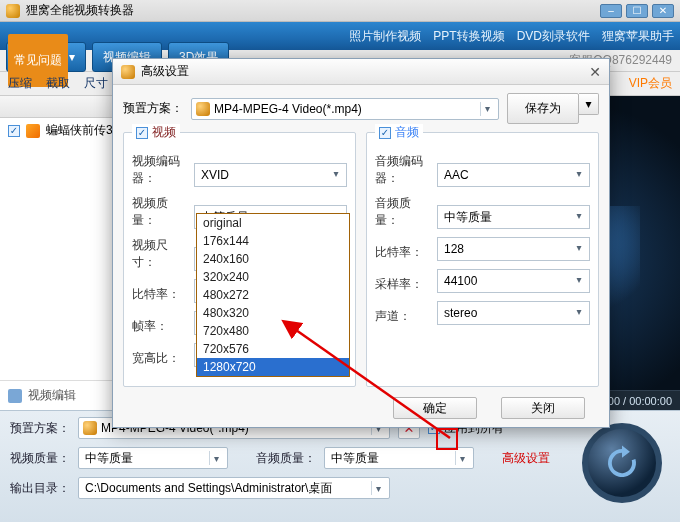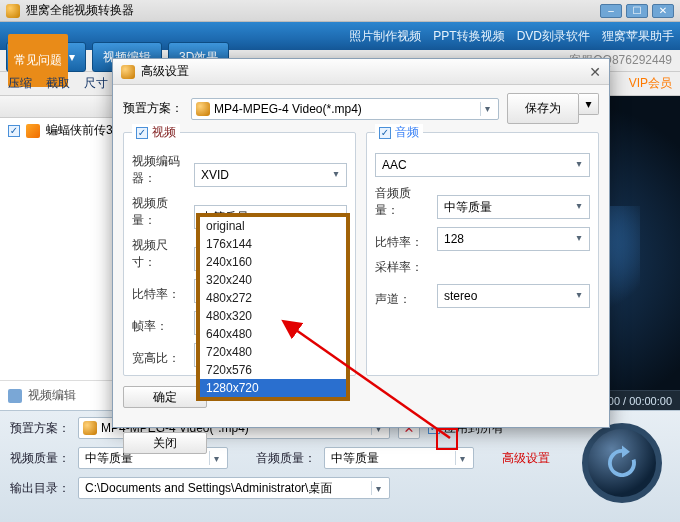--- a/index.html
+++ b/index.html
@@ -67,25 +67,25 @@
   .twocol { flex:1; display:flex; gap:10px;}
   .colbox { flex:1; border:1px solid #c8d2dc; background:#fff; border-radius:2px; padding:8px; display:flex; flex-direction:column; gap:8px; position:relative;}
   .colhdr { position:absolute; top:-9px; left:8px; background:#fff; padding:0 4px; display:flex; align-items:center; gap:4px;}
   .frow { display:flex; align-items:flex-end; gap:6px;}
   .flbl { width:56px; color:#333; text-align:left;}
   .fcombo { flex:1; height:24px; border:1px solid #b9c6d2; background:#fff; position:relative; display:flex; align-items:center; padding:0 6px;}
   .fcombo .car { position:absolute; right:2px; top:1px; width:16px; height:16px; display:flex; align-items:center; justify-content:center; color:#567;}
   .fcombo .car::after { content:"▾"; font-size:10px;}
 
   
-  .droplist { position:absolute; left:72px; top:80px; width:154px; background:#fff; border:4px solid #a16207; z-index:5;}
+  .droplist { position:absolute; left:72px; top:80px; width:154px; background:#fff; border:1px solid #a16207; z-index:5;}
   .droplist div { padding:2px 6px; cursor:pointer; color:#222;}
   .droplist div.sel { background:#2a6fcf; color:#fff;}
 
-  .mbtns { display:flex; justify-content:flex-end; gap:24px; padding:10px 14px 0 0;flex-direction:column;}
+  .mbtns { display:flex; justify-content:flex-end; gap:24px; padding:10px 14px 0 0;}
   .mbtn { width:84px; height:22px; background:linear-gradient(#fff,#e8e8e8); border:1px solid #b6b6b6; border-radius:2px; display:flex; align-items:center; justify-content:center; cursor:pointer;}
 
   
   .ann-svg { position:absolute; left:0; top:0; pointer-events:none; z-index:50;}
 </style>
 </head>
 <body>
 
 <div class="titlebar">
   <span class="appicon"></span>
@@ -261,34 +261,34 @@
             </div>
           </div>
 
         <div class="droplist">
           <div>original</div>
           <div>176x144</div>
           <div>240x160</div>
           <div>320x240</div>
           <div>480x272</div>
           <div>480x320</div>
-          <div>640x480</div>
           <div>720x480</div>
           <div>720x576</div>
           <div class="sel">1280x720</div>
         </div>
       </div>
 
       <div class="colbox">
         <div class="colhdr">
           <span class="chk">✓</span>
           <span style="color:#3b82f6;">音频</span>
         </div>
         <div style="height:4px;"></div>
         <div class="frow">
+            <span class="flbl">音频编码器：</span>
           <div class="fcombo">
               <span>AAC</span>
               <span class="car"></span>
             </div>
           </div>
         <div class="frow">
             <span class="flbl">音频质量：</span>
           <div class="fcombo">
               <span>中等质量</span>
               <span class="car"></span>
@@ -296,20 +296,24 @@
           </div>
         <div class="frow">
             <span class="flbl">比特率：</span>
           <div class="fcombo">
               <span>128</span>
               <span class="car"></span>
             </div>
           </div>
         <div class="frow">
             <span class="flbl">采样率：</span>
+          <div class="fcombo">
+              <span>44100</span>
+              <span class="car"></span>
+            </div>
           </div>
         <div class="frow">
             <span class="flbl">声道：</span>
           <div class="fcombo">
               <span>stereo</span>
               <span class="car"></span>
             </div>
           </div>
       </div>
     </div>

